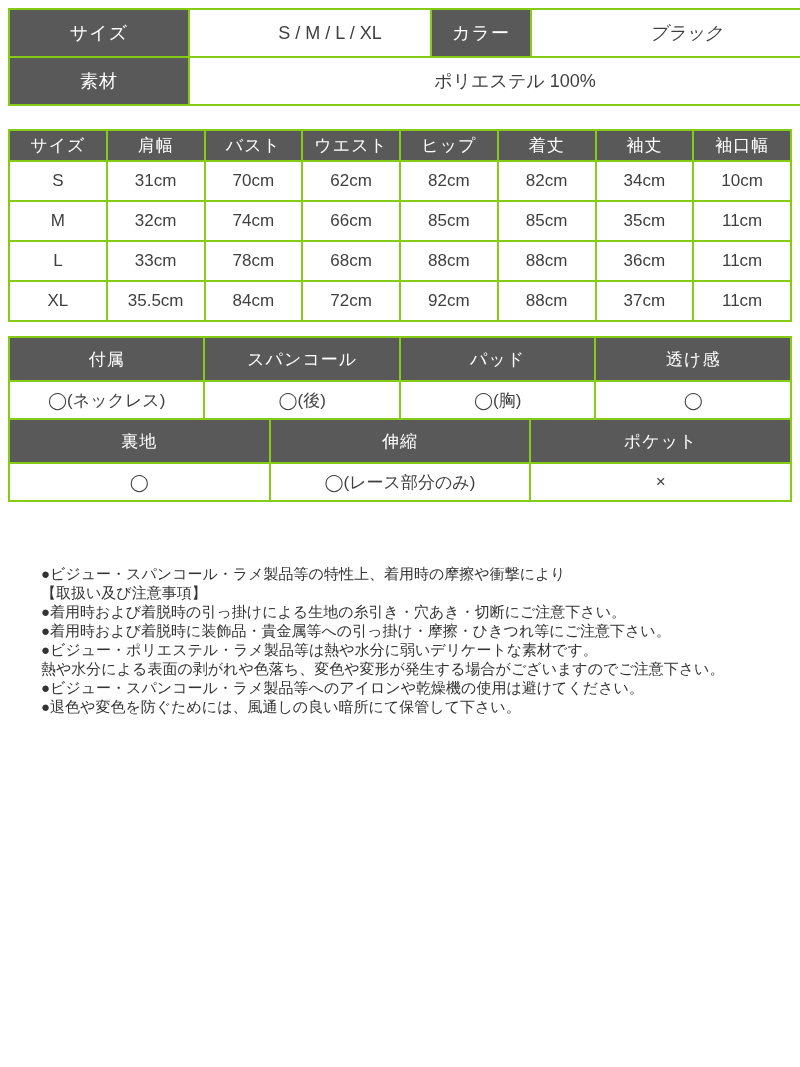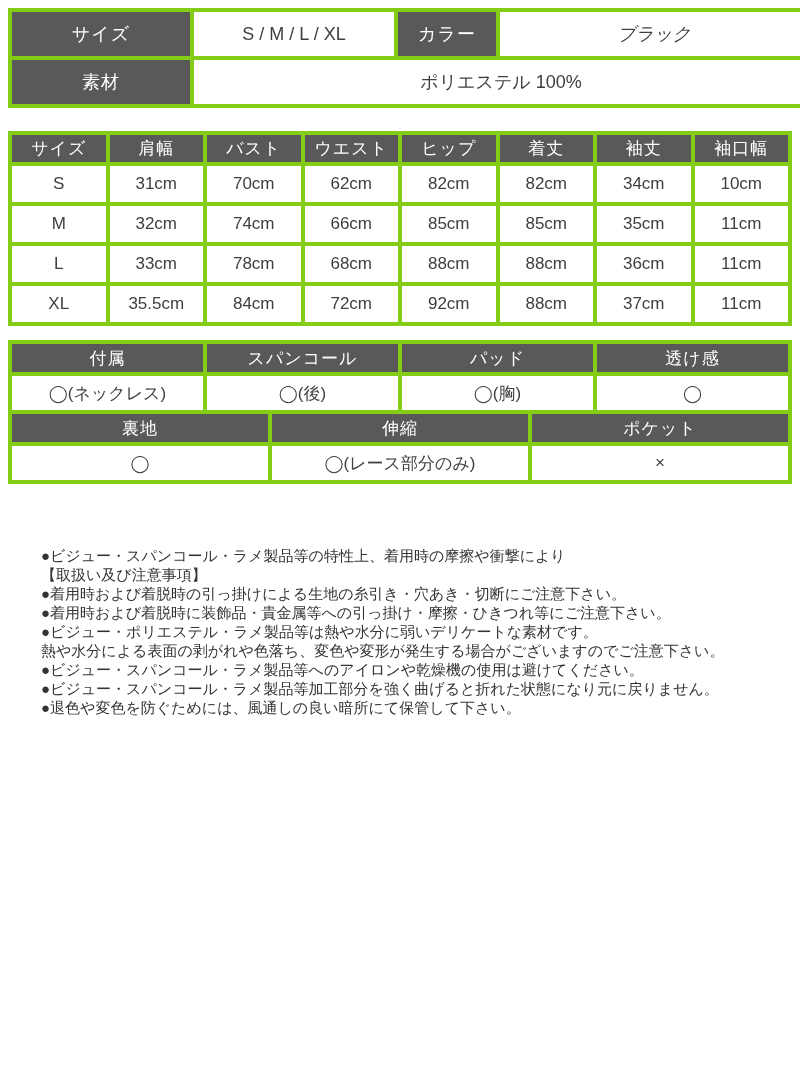--- a/index.html
+++ b/index.html
@@ -15,52 +15,52 @@
     box-sizing: border-box;
     padding: 8px;
     background: #ffffff;
   }
   table {
     border-collapse: collapse;
     table-layout: fixed;
     width: 784px;
   }
   th, td {
-    border: 4px solid #84cc16;
+    border: 2px solid #84cc16;
     text-align: center;
     vertical-align: middle;
     overflow: hidden;
     padding: 0;
   }
   th.hdr {
     background: #595959;
     color: #ffffff;
     font-weight: normal;
     letter-spacing: 1px;
   }
   td.val {
     background: #ffffff;
     color: #3f3f3f;
   }
   
   .spec-table tr { height: 48px; }
   .spec-table th, .spec-table td { font-size: 18px; }
   .spec-table .c1 { width: 178px; }
-  .spec-table .c2 { width: 200px; }
+  .spec-table .c2 { width: 200px; padding-left: 40px; }
   .spec-table .c3 { width: 98px; text-align: center; }
   .spec-table .c4 { width: 308px; font-style: italic; }
   
   .meas-table { margin-top: 23px; }
   .meas-table th, .meas-table td { font-size: 17px; }
   .meas-table .head-row { height: 31px; }
   .meas-table .data-row { height: 40px; }
   
   .attr-table { margin-top: 14px; }
   .attr-table th, .attr-table td { font-size: 17px; }
-  .attr-table .head-row { height: 32px; margin-left: 47px; }
+  .attr-table .head-row { height: 44px; margin-left: 47px; }
   .attr-table .data-row { height: 38px; }
   
   .care {
     margin-top: 62px;
     padding-left: 33px;
     color: #333333;
     font-size: 15px;
     line-height: 19px;
     white-space: nowrap;
   }
@@ -183,17 +183,16 @@
     </table>
 
   <div class="care">
     <div>●ビジュー・スパンコール・ラメ製品等の特性上、着用時の摩擦や衝撃により</div>
     <div>【取扱い及び注意事項】</div>
     <div>●着用時および着脱時の引っ掛けによる生地の糸引き・穴あき・切断にご注意下さい。</div>
     <div>●着用時および着脱時に装飾品・貴金属等への引っ掛け・摩擦・ひきつれ等にご注意下さい。</div>
     <div>●ビジュー・ポリエステル・ラメ製品等は熱や水分に弱いデリケートな素材です。</div>
     <div>熱や水分による表面の剥がれや色落ち、変色や変形が発生する場合がございますのでご注意下さい。</div>
     <div>●ビジュー・スパンコール・ラメ製品等へのアイロンや乾燥機の使用は避けてください。</div>
-    <div>●ビジュー・スパンコール・ラメ製品等加工部分を強く曲げると折れた状態になり元に戻りません。</div>
     <div>●退色や変色を防ぐためには、風通しの良い暗所にて保管して下さい。</div>
   </div>
 
 </div>
 
 </body></html>

